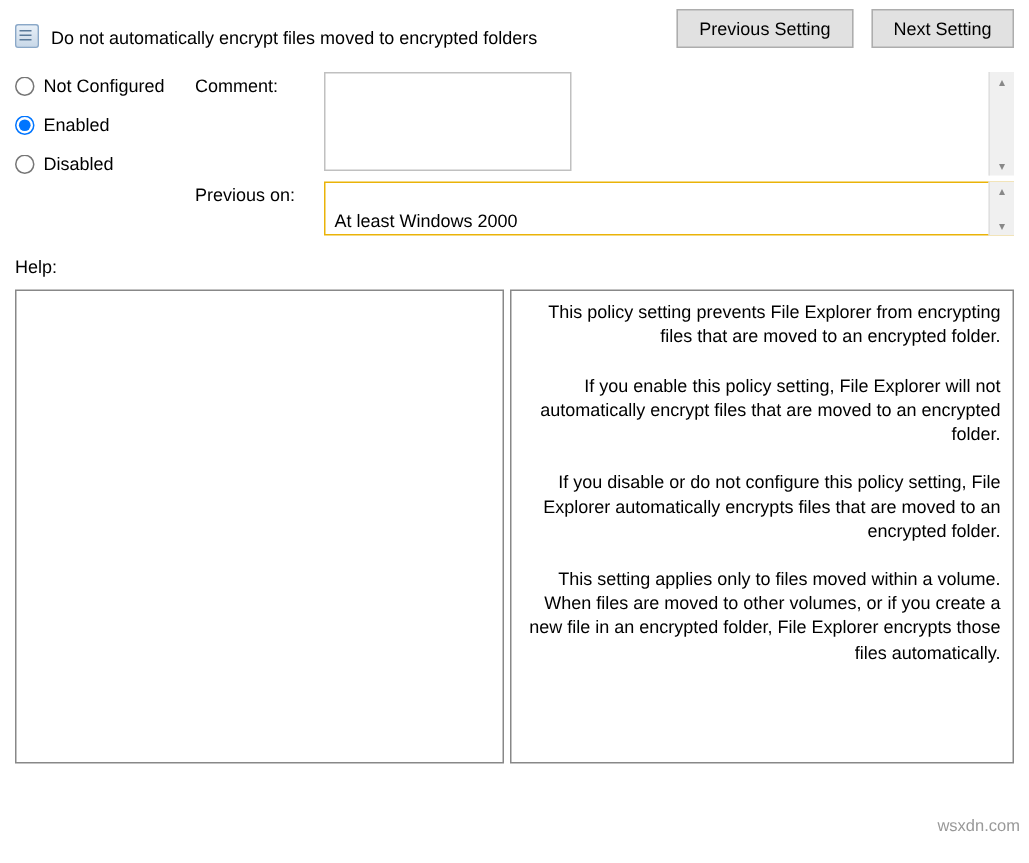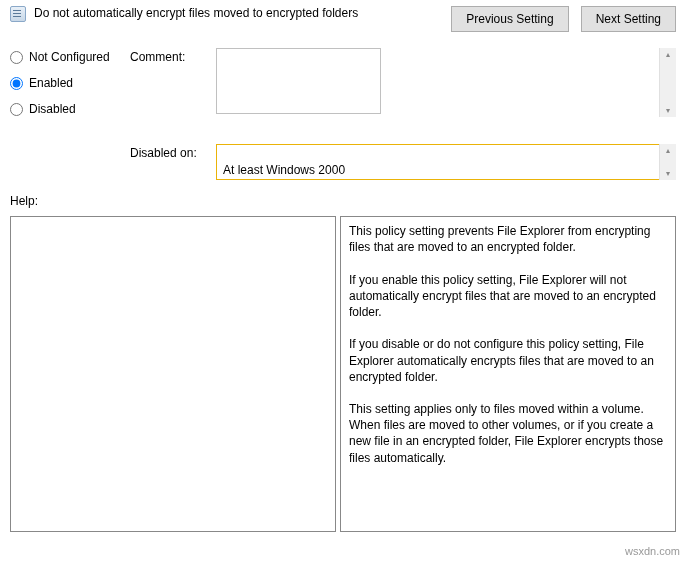--- a/index.html
+++ b/index.html
@@ -7,21 +7,21 @@
       font-family: "Segoe UI", Tahoma, sans-serif;
       font-size: 12px;
       background: #ffffff;
       width: 686px;
       height: 575px;
       overflow: hidden;
       color: #000;
     }
     .header-row {
       display: flex;
-      align-items: flex-start;
+      align-items: flex-end;
       padding: 6px 10px 8px 10px;
     }
     .policy-icon {
       width: 16px;
       height: 16px;
       margin-right: 8px;
       background: linear-gradient(#e8f0f8, #c8d8e8);
       border: 1px solid #8aa8c8;
       border-radius: 2px;
       position: relative;
@@ -66,21 +66,21 @@
       display: flex;
       align-items: flex-end;
       margin-bottom: 12px;
       cursor: pointer;
     }
     .radio-item input { margin-right: 6px; }
     .field-col {
       flex: 1;
       display: flex;
       flex-direction: column;
-      gap: 27px;
+      gap: 4px;
     }
     .field-row {
       display: flex;
       align-items: flex-start;
     }
     .field-label {
       width: 86px;
       padding-top: 2px;
     }
     .comment-box {
@@ -124,20 +124,21 @@
 
     .labels-row {
       display: flex;
       padding: 14px 10px 4px 10px;
     }
     .labels-row .opts-label { width: 340px; }
     .panels-row {
       display: flex;
       padding: 4px 10px 10px 10px;
       gap: 4px;
+      text-align: right;
     }
     .options-panel {
       flex: 0 0 326px;
       height: 316px;
       border: 1px solid #888;
       background: #fff;
     }
     .help-panel {
       flex: 1;
       height: 316px;
@@ -190,21 +191,21 @@
       <span class="field-label">Comment:</span>
       <div class="box-wrap">
         <textarea class="comment-box" style=""></textarea>
         <div class="scroll-stub">
           <span>▴</span>
           <span>▾</span>
         </div>
       </div>
     </div>
     <div class="field-row">
-      <span class="field-label">Disabled on:</span>
+      <span class="field-label">Previous on:</span>
       <div class="box-wrap">
         <div class="supported-box">At least Windows 2000</div>
         <div class="scroll-stub">
           <span>▴</span>
           <span>▾</span>
         </div>
       </div>
     </div>
   </div>
 </div>

